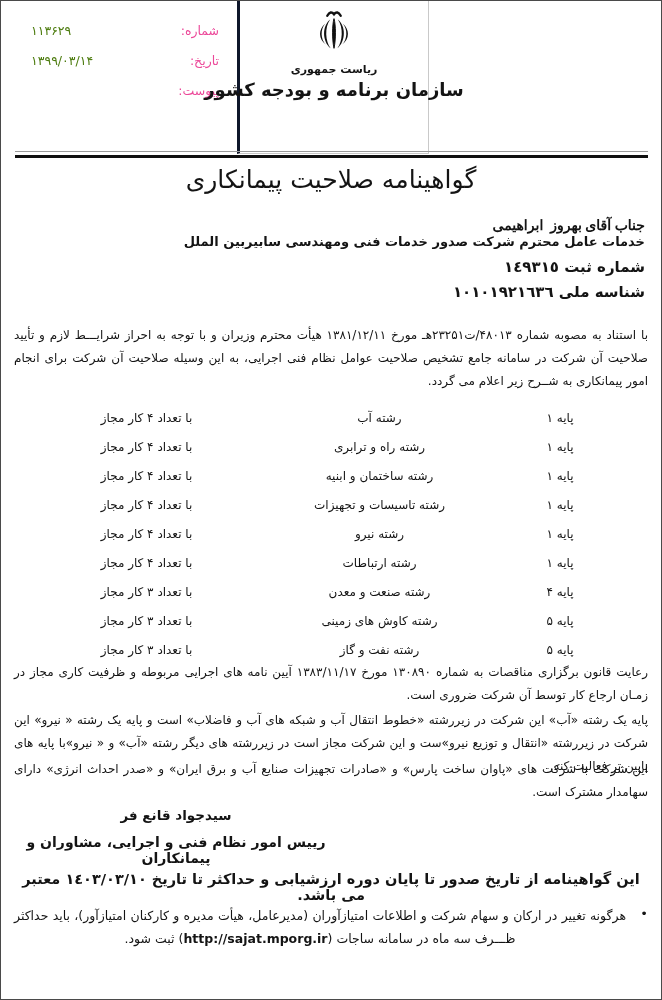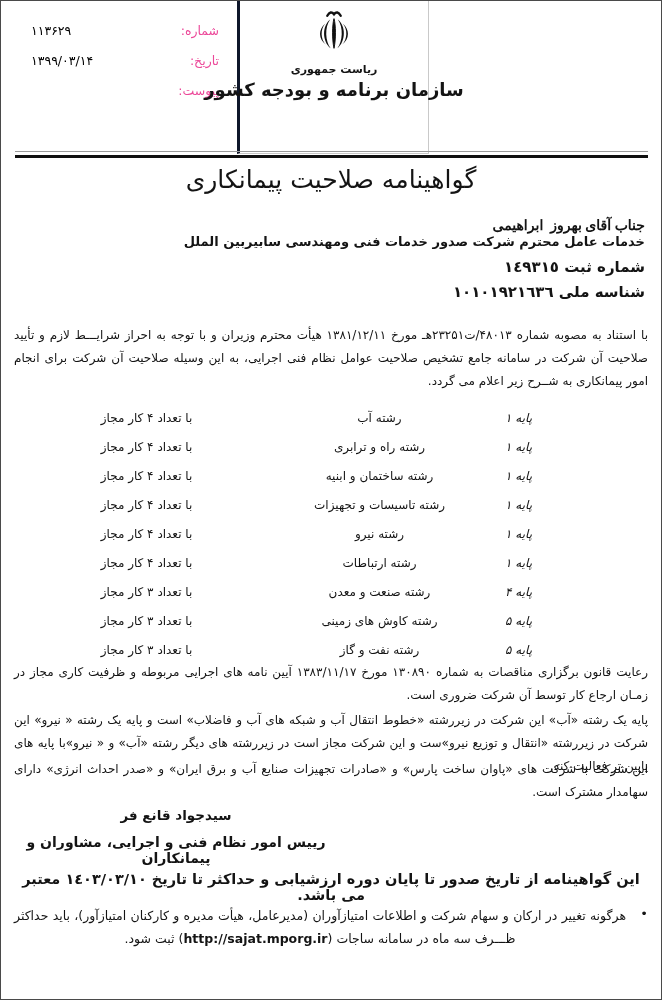--- a/index.html
+++ b/index.html
@@ -6,21 +6,21 @@
   body{
     width:662px;height:1000px;position:relative;background:#fff;color:#141414;
     border:1px solid #4a4a4a;box-sizing:border-box;overflow:hidden;
     font-family:"DejaVu Sans",sans-serif;
   }
   
   .header{position:absolute;top:0;left:0;right:0;height:155px;}
   .meta-box{position:absolute;left:30px;top:22px;width:188px;font-size:12.5px;direction:rtl;}
   .meta-row{display:flex;justify-content:space-between;align-items:baseline;margin-bottom:15px;}
   .meta-label{color:#ec4899;}
-  .meta-value{color:#000000;letter-spacing:.5px;}
+  .meta-value{color:#4d7c0f;letter-spacing:.5px;}
   .logo-cell{
     position:absolute;left:236px;top:0;width:192px;height:153px;
     border-left:3px solid #0f172a;border-right:1px solid #c9c9c9;border-bottom:1px solid #c9c9c9;
     display:flex;flex-direction:column;align-items:center;box-sizing:border-box;
   }
   .emblem{margin-top:7px;width:46px;height:50px;}
   .presidency{font-size:11px;margin-top:1px;font-weight:bold;}
   .org-name{font-size:18px;font-weight:bold;white-space:nowrap;margin-top:3px;}
   
   .divider{position:absolute;top:150px;left:14px;right:13px;height:3px;
@@ -32,21 +32,21 @@
   .addr-name{font-size:14px;white-space:pre-wrap;font-family:Liberation Serif, serif;}
   .addr-role{font-size:13px;margin-bottom:9px;}
   .addr-reg{font-size:15px;margin-bottom:7px;}
   .addr-nid{font-size:15px;}
   
   .para{font-size:12px;line-height:23px;text-align:justify;direction:rtl;}
   .intro{position:absolute;top:323px;left:13px;right:13px;}
   
   .qual-table{position:absolute;top:402px;left:13px;right:13px;}
   .qrow{display:flex;align-items:center;height:29px;font-size:12px;padding-right:33px;padding-left:25px;}
-  .q-grade{width:110px;text-align:left;font-style:italic;}
+  .q-grade{width:110px;text-align:center;}
   .q-field{flex:1;text-align:center;}
   .q-capacity{width:215px;text-align:center;}
   .note-1{position:absolute;top:660px;left:13px;right:13px;}
   .note-2{position:absolute;top:708px;left:13px;right:13px;}
   .note-3{position:absolute;top:757px;left:13px;right:13px;}
   
   .signature{position:absolute;top:806px;left:15px;width:320px;text-align:center;font-weight:bold;}
   .sig-name{font-size:13.5px;margin-bottom:11px;}
   .sig-title{font-size:14px;}
   

